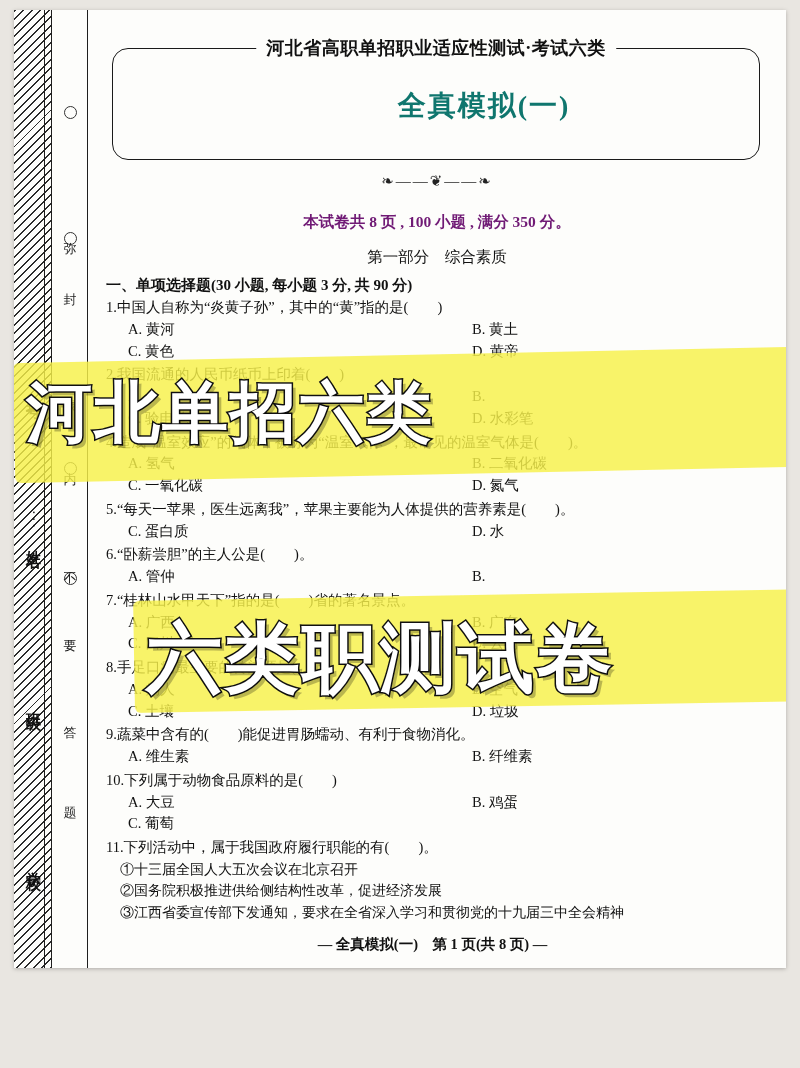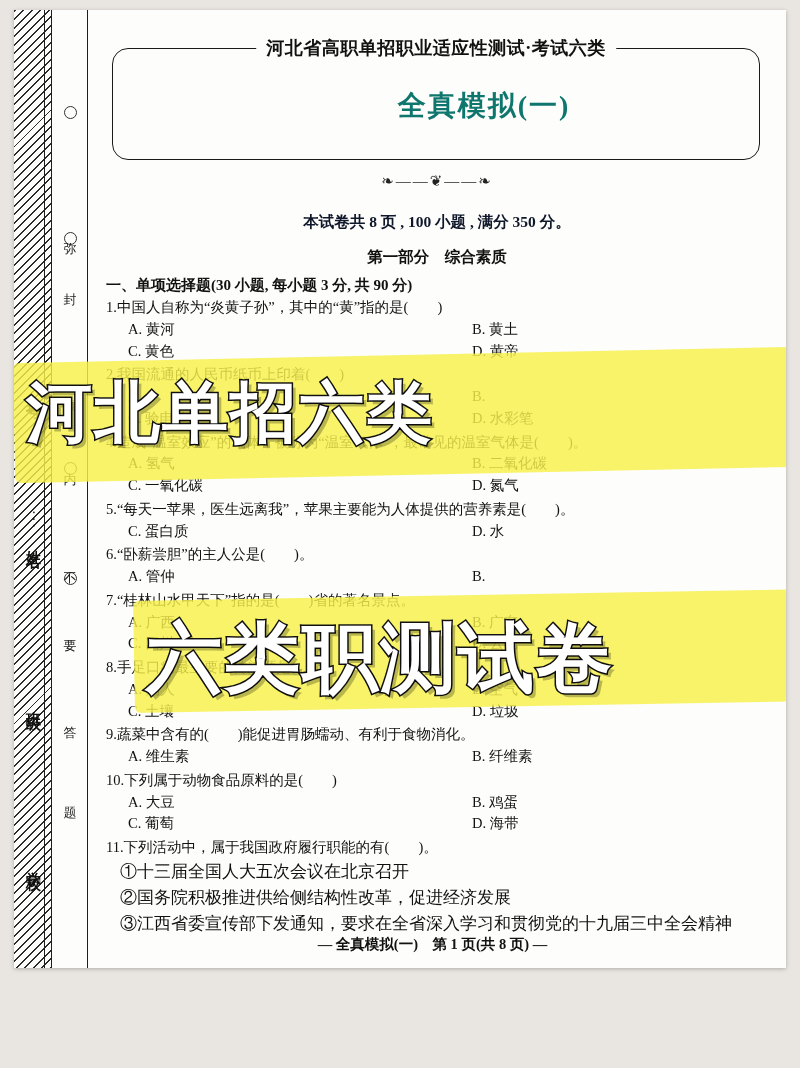--- a/index.html
+++ b/index.html
@@ -81,36 +81,36 @@
   .main-title{
     position:absolute;top:38px;left:50%;transform:translateX(-50%);
     font-size:28px;font-weight:bold;letter-spacing:2px;color:#0f766e;
     white-space:nowrap;
     margin-left:48px;
   }
   .ornament{
     text-align:center;font-size:15px;color:#222;margin-top:12px;letter-spacing:2px;
   }
   .sub-note{
-    text-align:center;margin-top:22px;font-size:15.5px;color:#0f172a;font-weight:bold;
+    text-align:center;margin-top:22px;font-size:15.5px;color:#701a75;font-weight:bold;
   }
   .part-title{
-    text-align:center;margin-top:14px;font-size:15.5px;font-weight:bold;color:#111;
+    text-align:center;margin-top:14px;font-size:15.5px;font-weight:normal;color:#111;
   }
   .section-title{
     margin-top:8px;font-size:15px;font-weight:bold;color:#111;
   }
   .q{
     font-size:14.5px;color:#111;line-height:1.5;margin-top:2px;
   }
   .opts{
     display:flex;font-size:14.5px;color:#111;line-height:1.5;gap:26px;
   }
   .opts .o{width:50%;padding-left:22px;box-sizing:border-box;}
-  .subitem{font-size:17px;color:#111;line-height:1.55;padding-left:14px;}
+  .subitem{font-size:14px;color:#111;line-height:1.55;padding-left:14px;}
   .footer{
     position:absolute;bottom:14px;left:78px;right:13px;
     text-align:center;font-size:14.5px;font-weight:bold;color:#111;
   }
   
   .hl{
     position:absolute;
     background:#f7f14a;
     opacity:.82;
     filter:blur(0.4px);
@@ -269,21 +269,20 @@
 
     <div class="q">
       <span>10.</span><span>下列属于动物食品原料的是(　　)</span>
     </div>
     <div class="opts">
       <div class="o">A. 大豆</div>
       <div class="o">B. 鸡蛋</div>
     </div>
     <div class="opts">
       <div class="o">C. 葡萄</div>
-      <div class="o">D. 海带</div>
     </div>
 
     <div class="q">
       <span>11.</span><span>下列活动中，属于我国政府履行职能的有(　　)。</span>
     </div>
     <div class="subitem">①十三届全国人大五次会议在北京召开</div>
     <div class="subitem">②国务院积极推进供给侧结构性改革，促进经济发展</div>
     <div class="subitem">③江西省委宣传部下发通知，要求在全省深入学习和贯彻党的十九届三中全会精神</div>
 
   </div>

